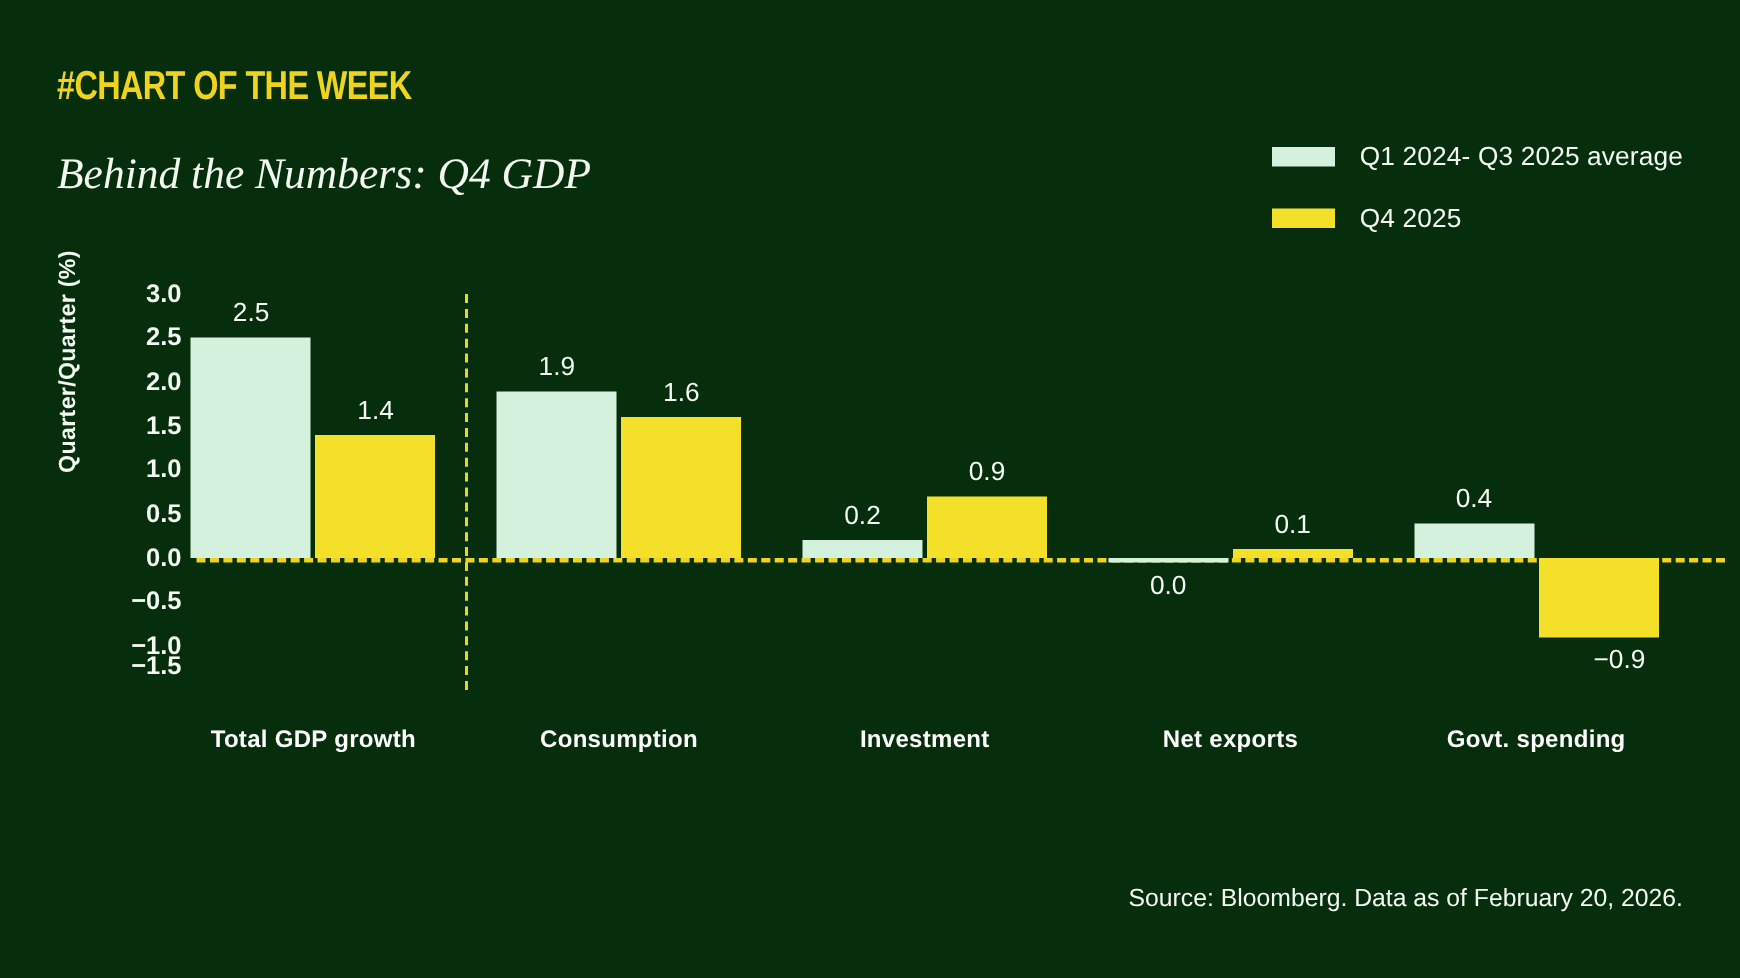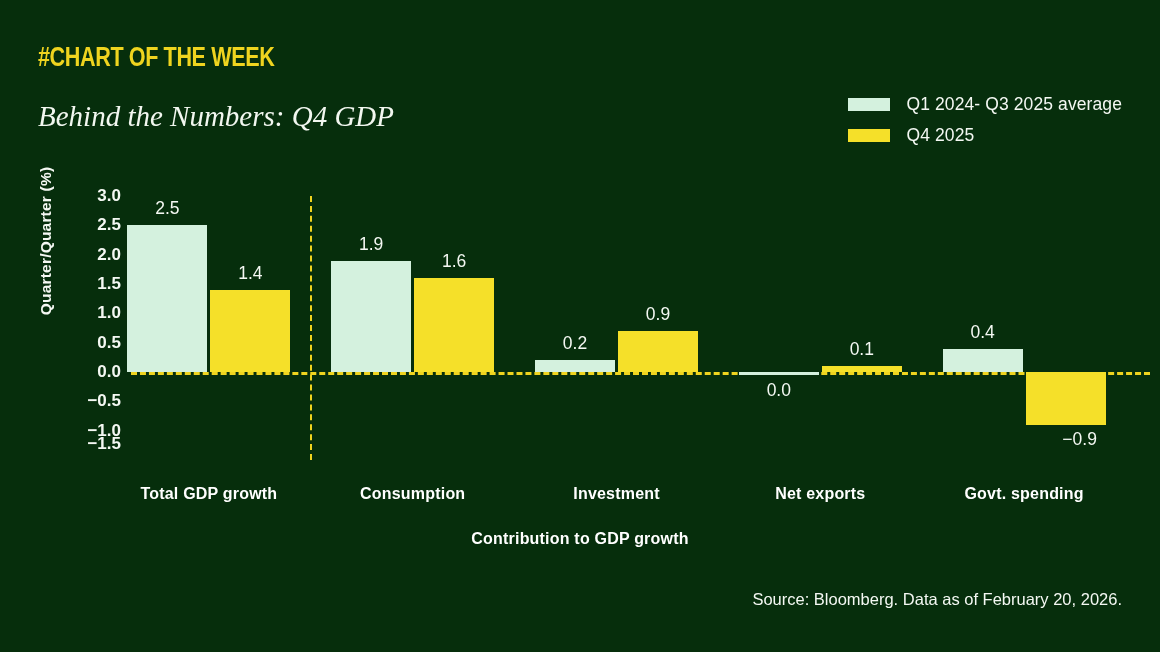--- a/index.html
+++ b/index.html
@@ -41,21 +41,21 @@
     white-space: nowrap;
   }
 
   
   .legend {
     position: absolute;
     right: 38px;
     top: 94px;
     display: flex;
     flex-direction: column;
-    gap: 10px;
+    gap: 20px;
     align-items: flex-start;
   }
   .legend-row {
     display: flex;
     align-items: center;
     gap: 17px;
     white-space: nowrap;
   }
   .legend-swatch {
     width: 42px;
@@ -237,16 +237,15 @@
       <div class="bar-label" style="left: 934.6px; top: 232.8px; margin-left: 14px;">−0.9</div>
       <div class="separator" style="left: 178.8px;"></div>
     </div>
   <div id="cat-holder">
       <div class="cat-label" style="left: 208.9px;">Total GDP growth</div>
       <div class="cat-label" style="left: 412.7px;">Consumption</div>
       <div class="cat-label" style="left: 616.5px;">Investment</div>
       <div class="cat-label" style="left: 820.3px;">Net exports</div>
       <div class="cat-label" style="left: 1024.1px;">Govt. spending</div>
     </div>
-  <div class="x-axis-title">Contribution to GDP growth</div>
 </div>
 
 <div class="source">Source: Bloomberg. Data as of February 20, 2026.</div>
 
 </body></html>

